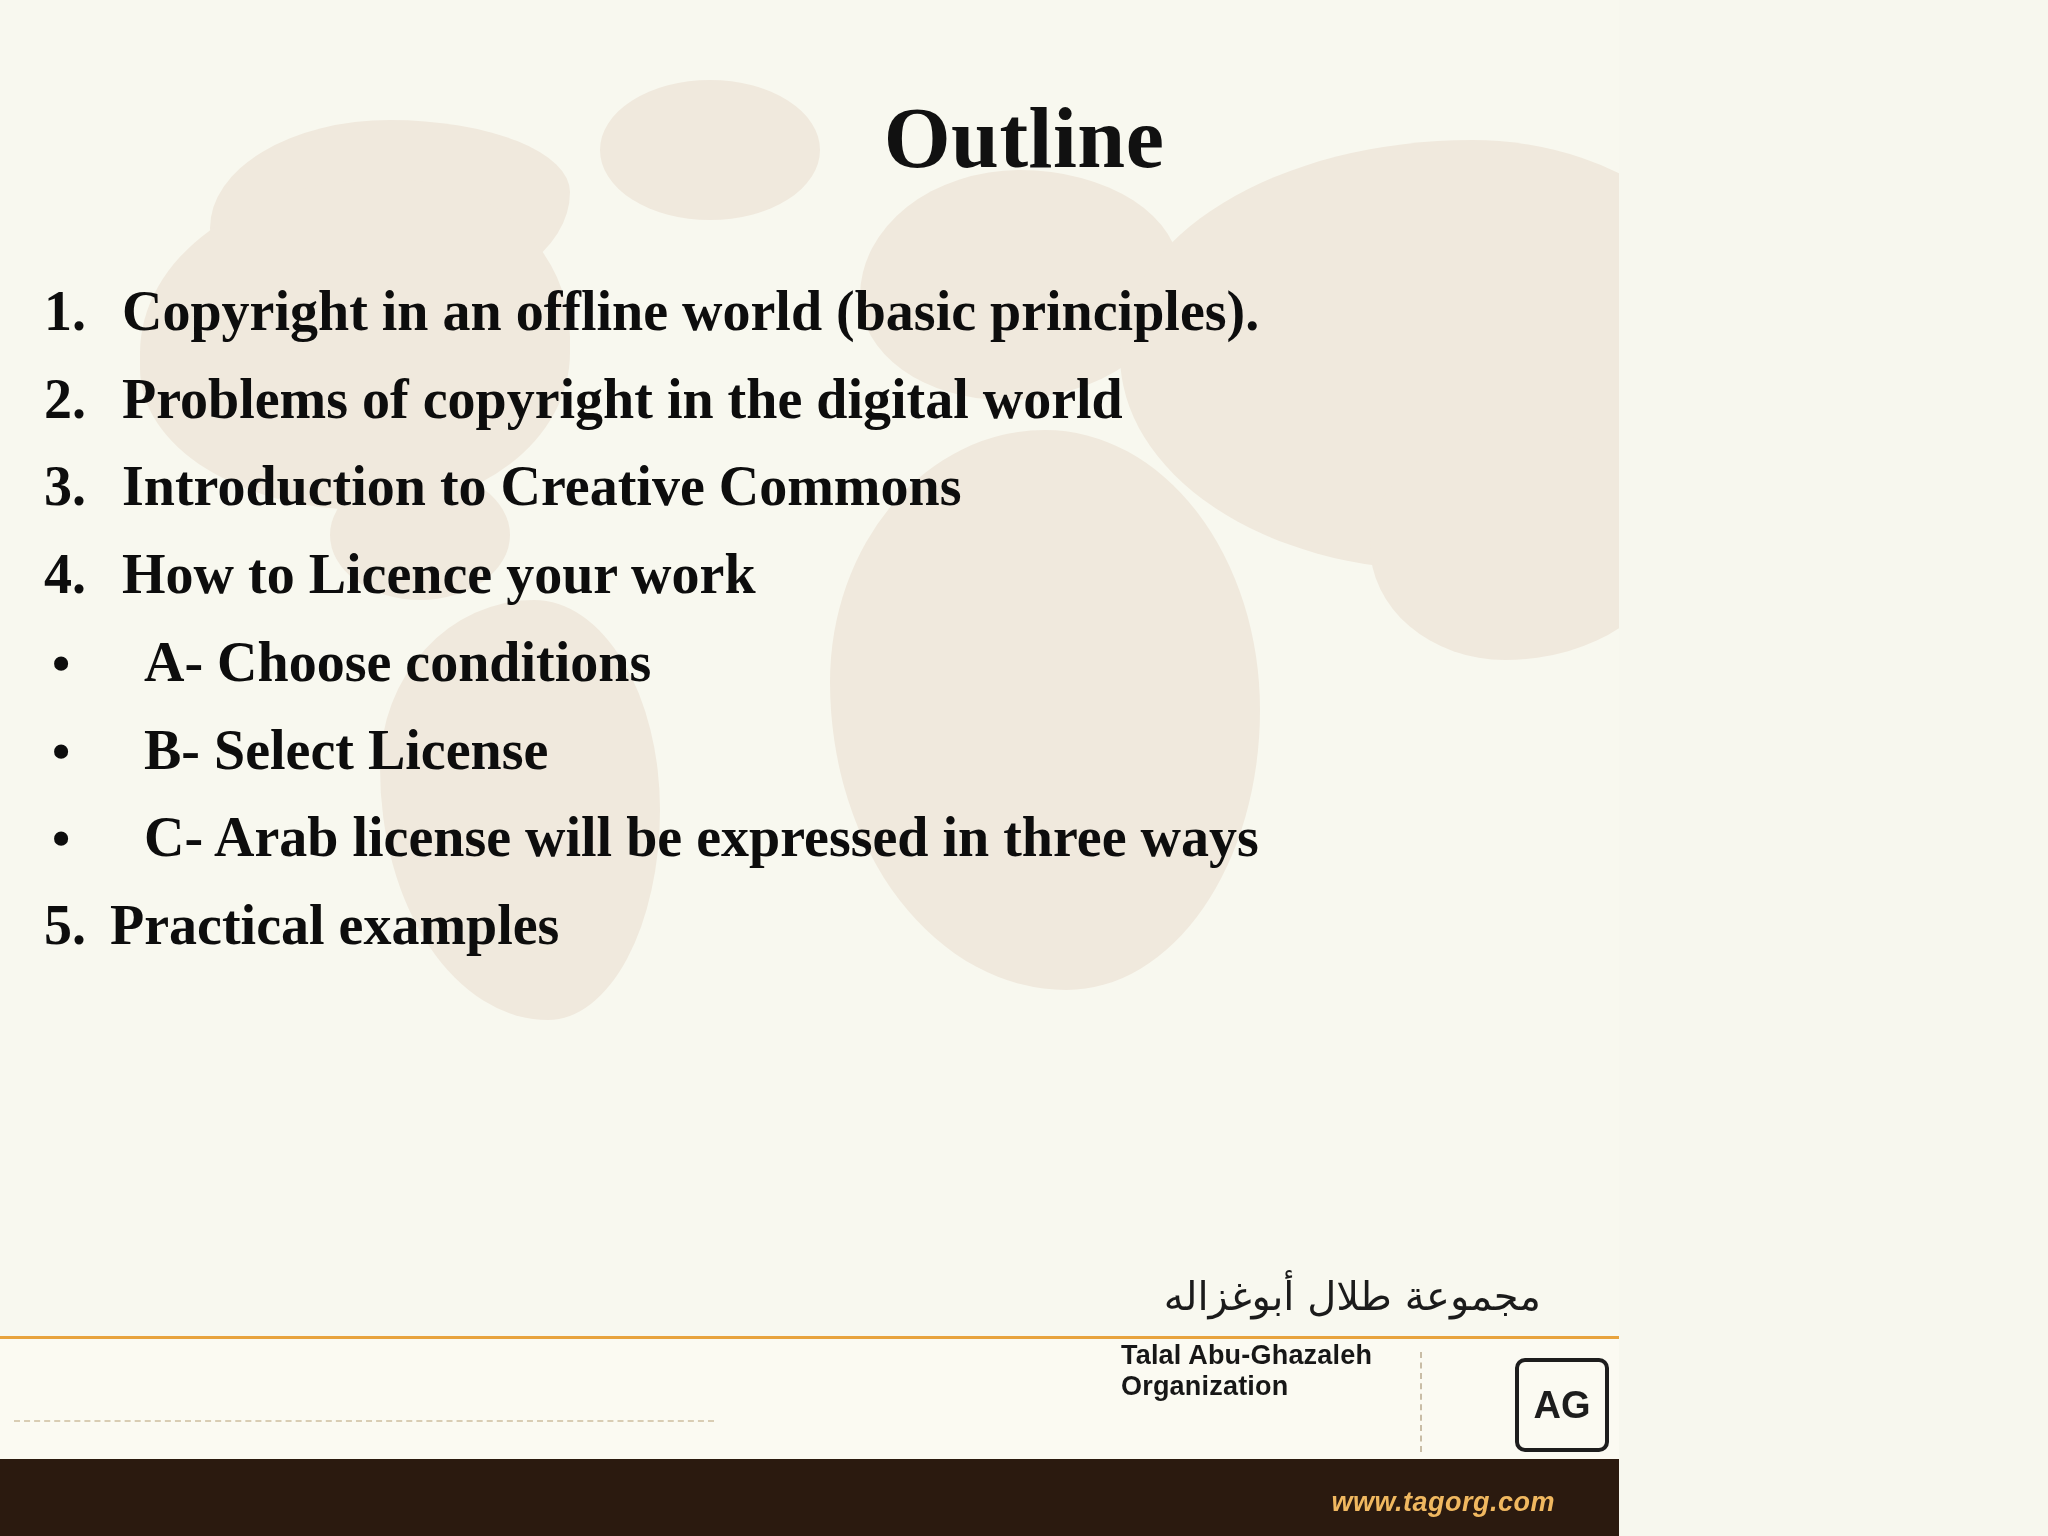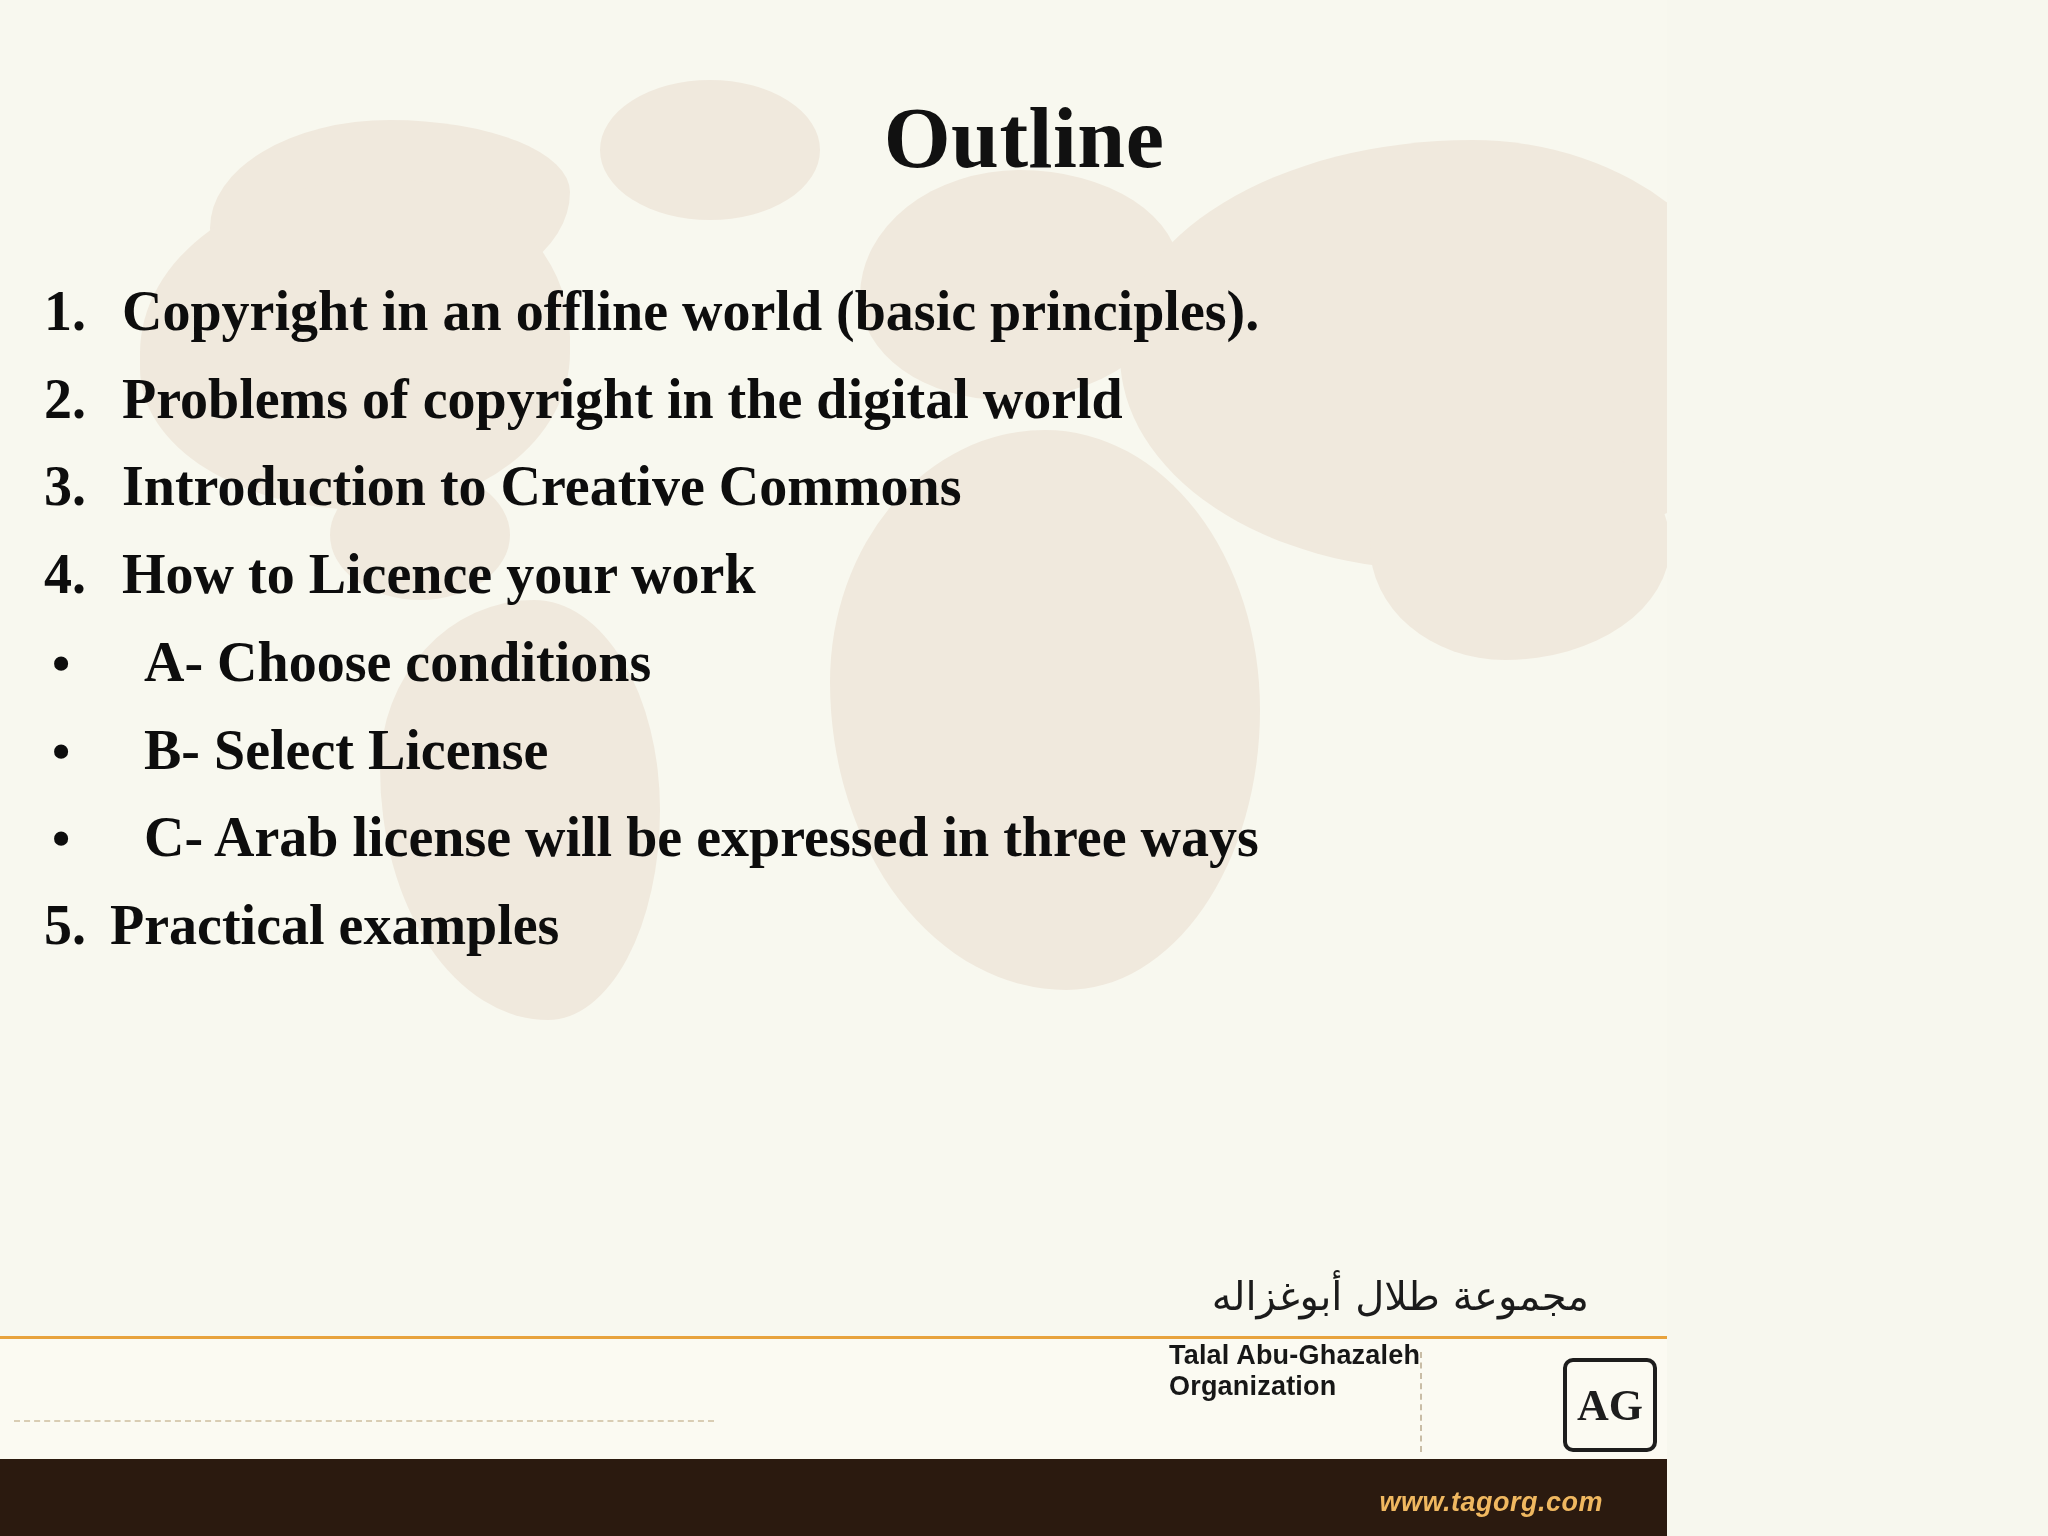--- a/index.html
+++ b/index.html
@@ -12,21 +12,20 @@
     background: #f7f7ee;
     font-family: "Liberation Serif", serif;
     overflow: hidden;
   }
   .slide {
     position: relative;
     width: 1619px;
     height: 1536px;
     background: #f8f8ef;
     overflow: hidden;
-    padding-left: 48px;
   }
 
   
   .map-layer {
     position: absolute;
     left: 0; top: 0;
     width: 2048px;
     height: 1340px;
     overflow: hidden;
     opacity: 1;
@@ -167,23 +166,23 @@
     position: absolute;
     right: 10px;
     top: 1358px;
     width: 86px;
     height: 86px;
     border: 4px solid #1d1d1d;
     border-radius: 10px 10px 10px 10px;
     display: flex;
     align-items: center;
     justify-content: center;
-    font-family: Liberation Serif, serif;
-    font-weight: bold;
-    font-size: 44px;
+    font-family: Liberation Sans, sans-serif;
+    font-weight: bold;
+    font-size: 38px;
     color: #1d1d1d;
   }
   .bottom-bar {
     position: absolute;
     left: 0;
     top: 1459px;
     width: 2048px;
     height: 77px;
     background: #2b1a0f;
   }

